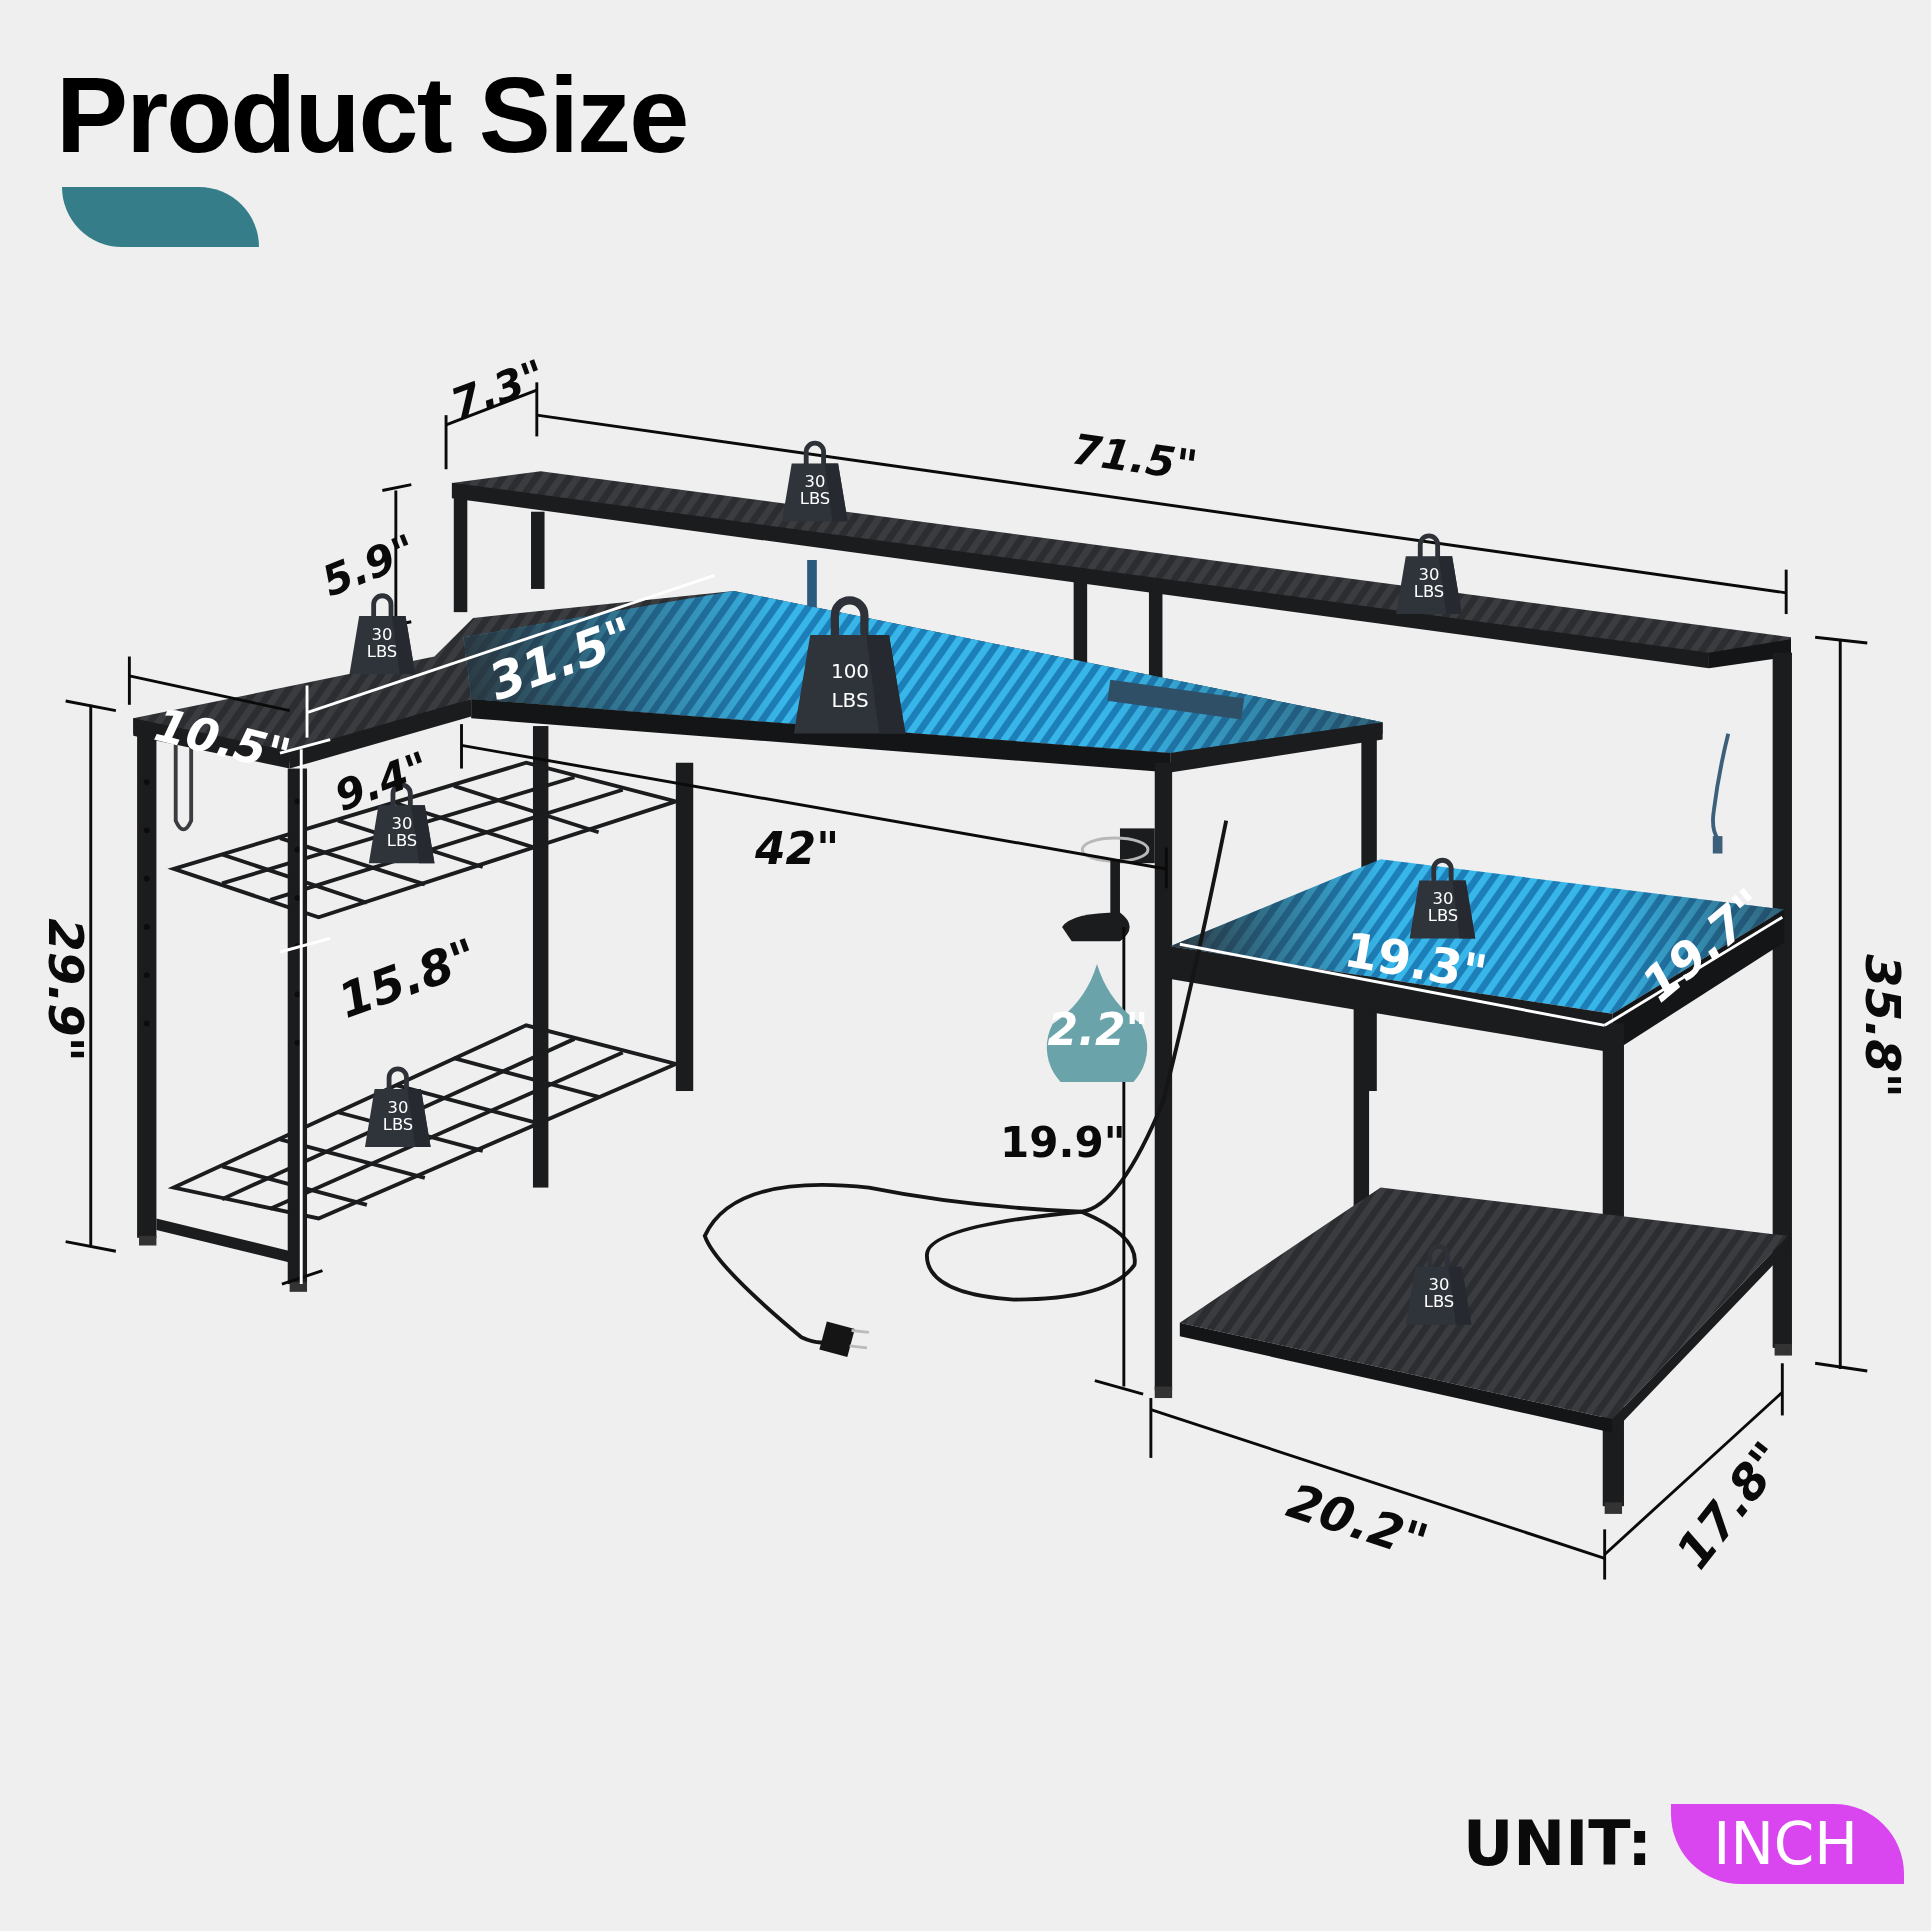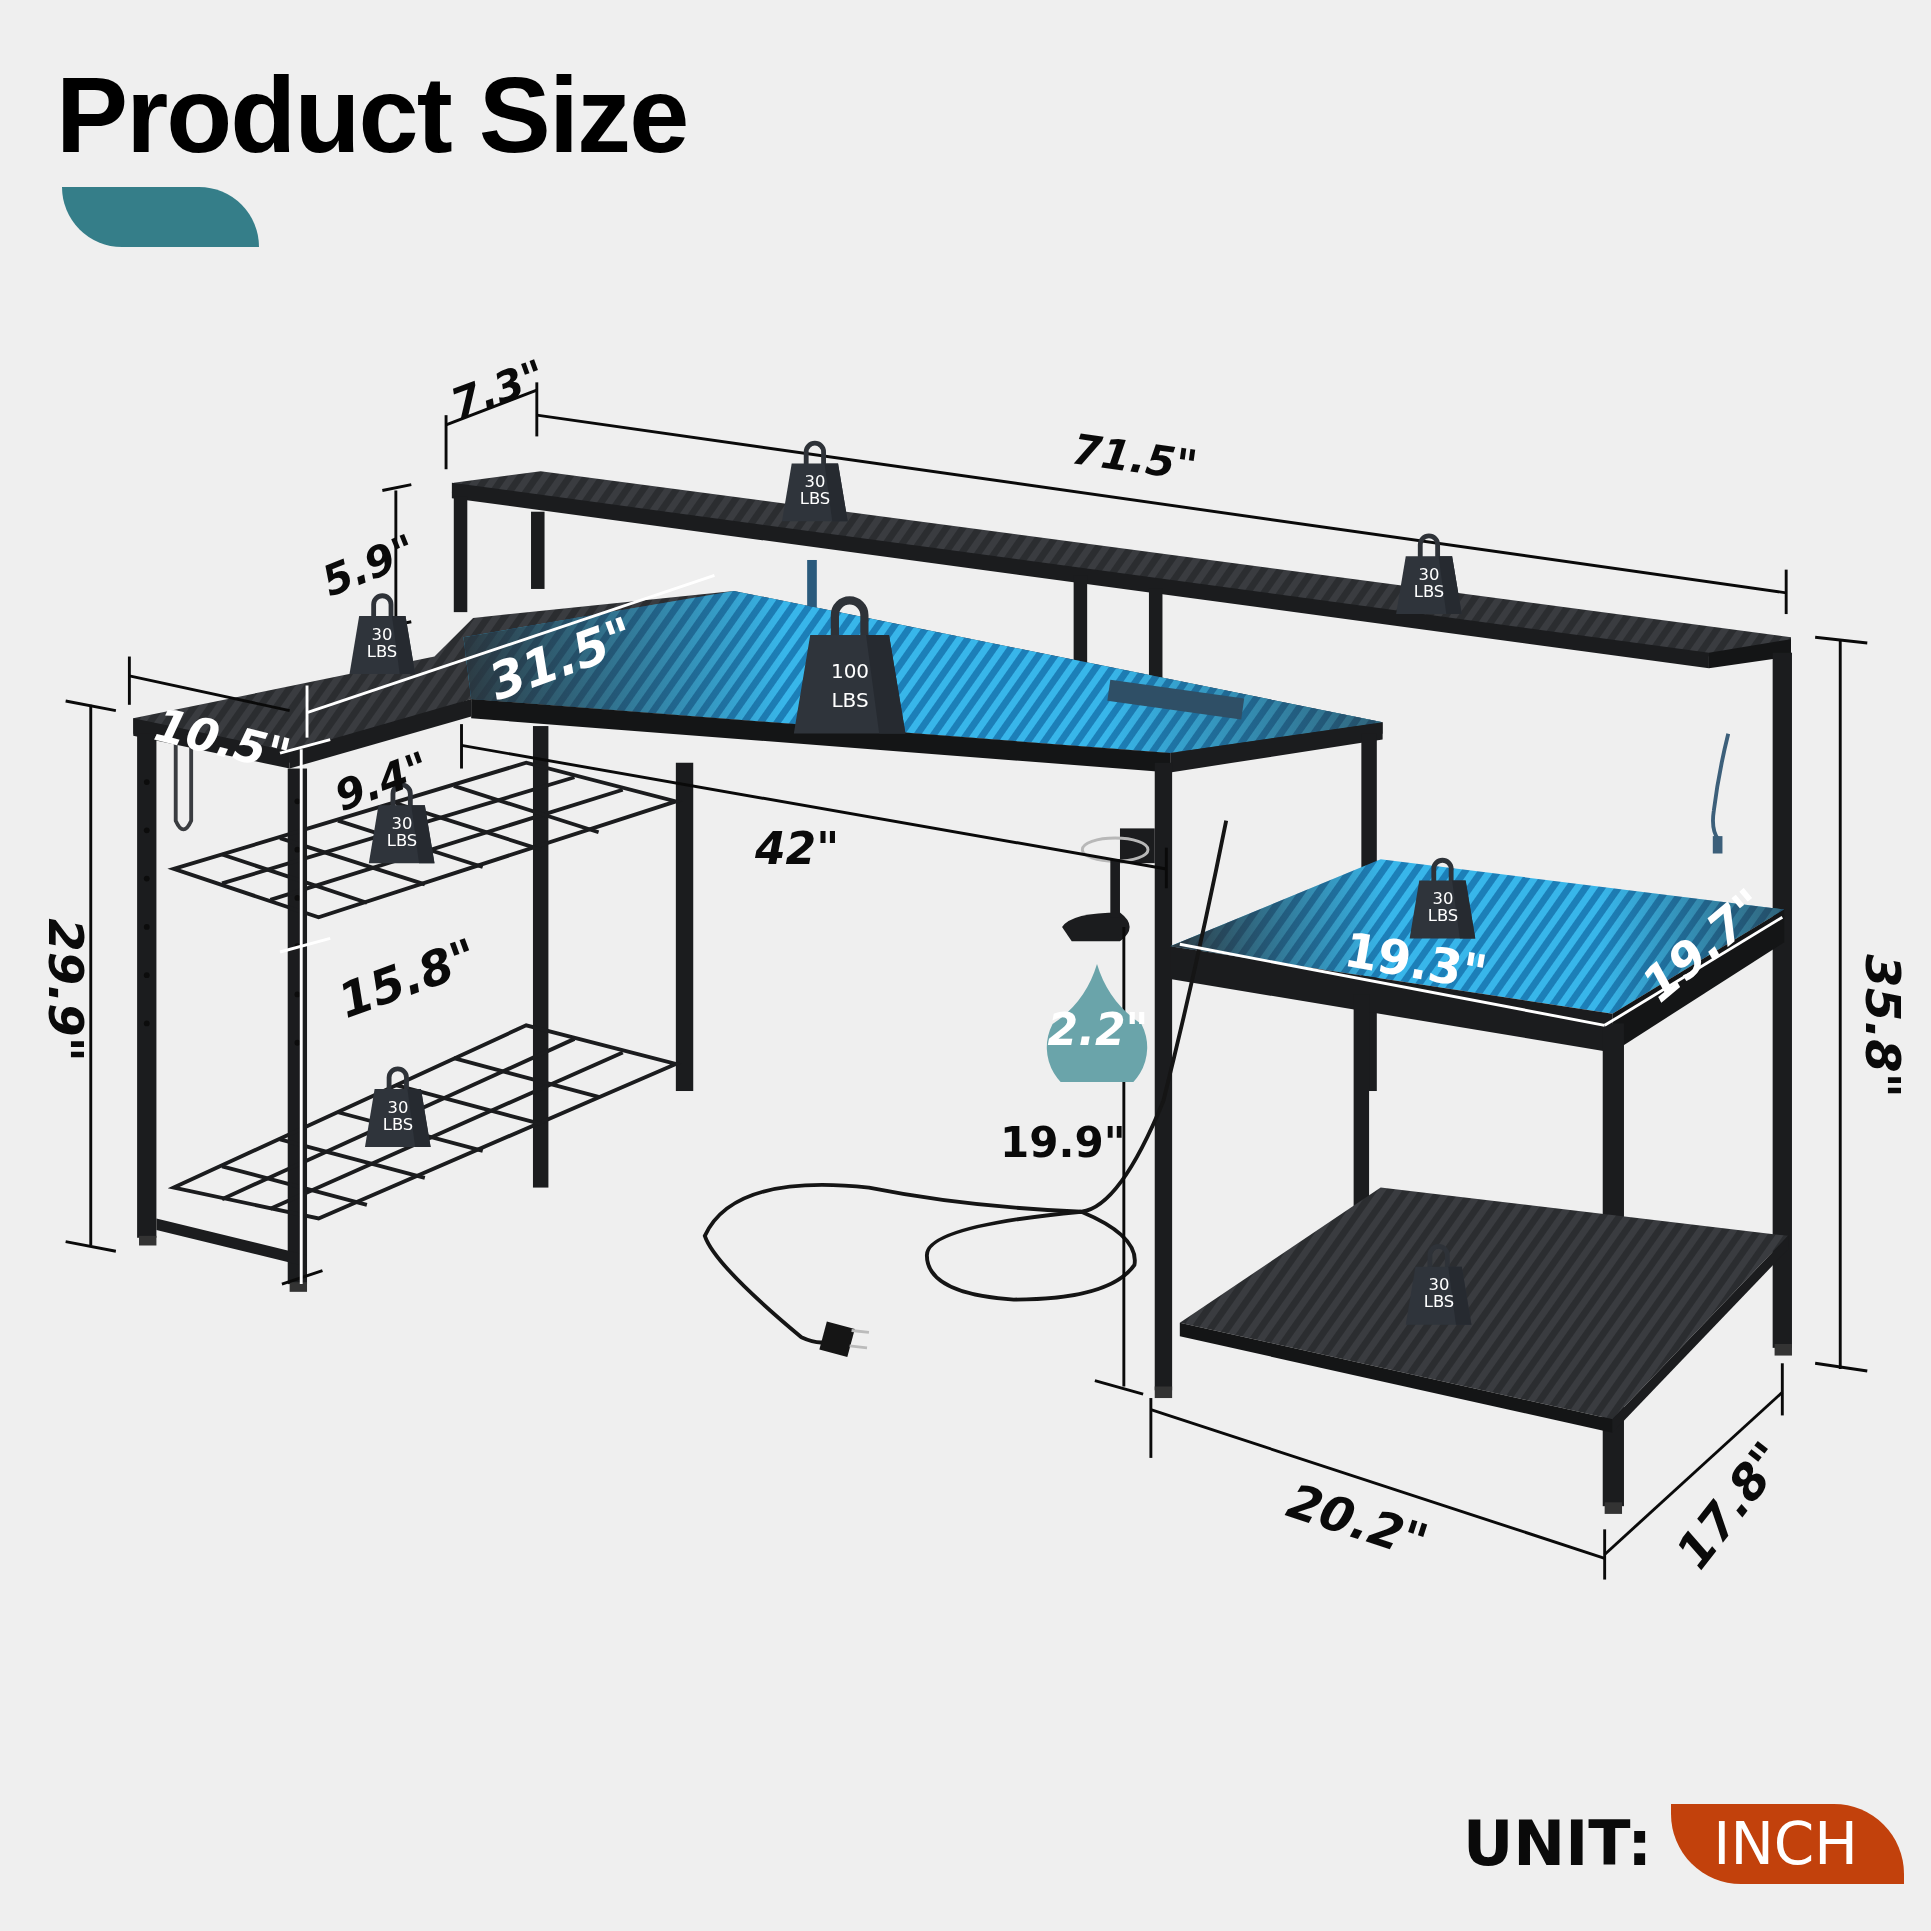--- a/index.html
+++ b/index.html
@@ -8,21 +8,21 @@
   .title { position:absolute; left:56px; top:52px; font-size:108px; font-weight:bold; color:#000000;
            letter-spacing:-1.9px; font-family:Liberation Sans, sans-serif; }
   .accent-tab { position:absolute; left:62px; top:187px; width:197px; height:60px; background:#357e89;
                 border-radius:0 60px 0 60px / 0 60px 0 60px; }
   .dim { position:absolute; font-family:"DejaVu Sans", sans-serif; font-weight:bold; color:#0a0a0a;
          font-size:42px; white-space:nowrap; font-style:italic; transform-origin:center center; }
   .dim.white { color:#ffffff; }
   .stage { position:absolute; left:0; top:0; width:1931px; height:1931px; }
   .unit { position:absolute; left:1463px; top:1804px; display:flex; align-items:center; }
   .unit-label { font-size:62px; font-weight:bold; color:#0a0a0a; font-family:"DejaVu Sans", sans-serif; margin-right:19.3px; }
-  .unit-badge { background:#c2410c; color:#fff; font-size:58px; font-family:"DejaVu Sans", sans-serif;
+  .unit-badge { background:#d946ef; color:#fff; font-size:58px; font-family:"DejaVu Sans", sans-serif;
                 padding:5.8px 46px 5.8px 42px; border-radius:0 70px 0 70px / 0 70px 0 70px; }
   .drop { position:absolute; left:1041px; top:964px; width:112px; height:118px; }
   .drop-label { position:absolute; left:1045px; top:1004px; width:106px; text-align:center; color:#fff;
                 font-family:"DejaVu Sans", sans-serif; font-weight:bold; font-size:44px; font-style:italic; }
 </style>
 </head>
 <body>
 
 <div class="title">Product Size</div>
 <div class="accent-tab"></div>

